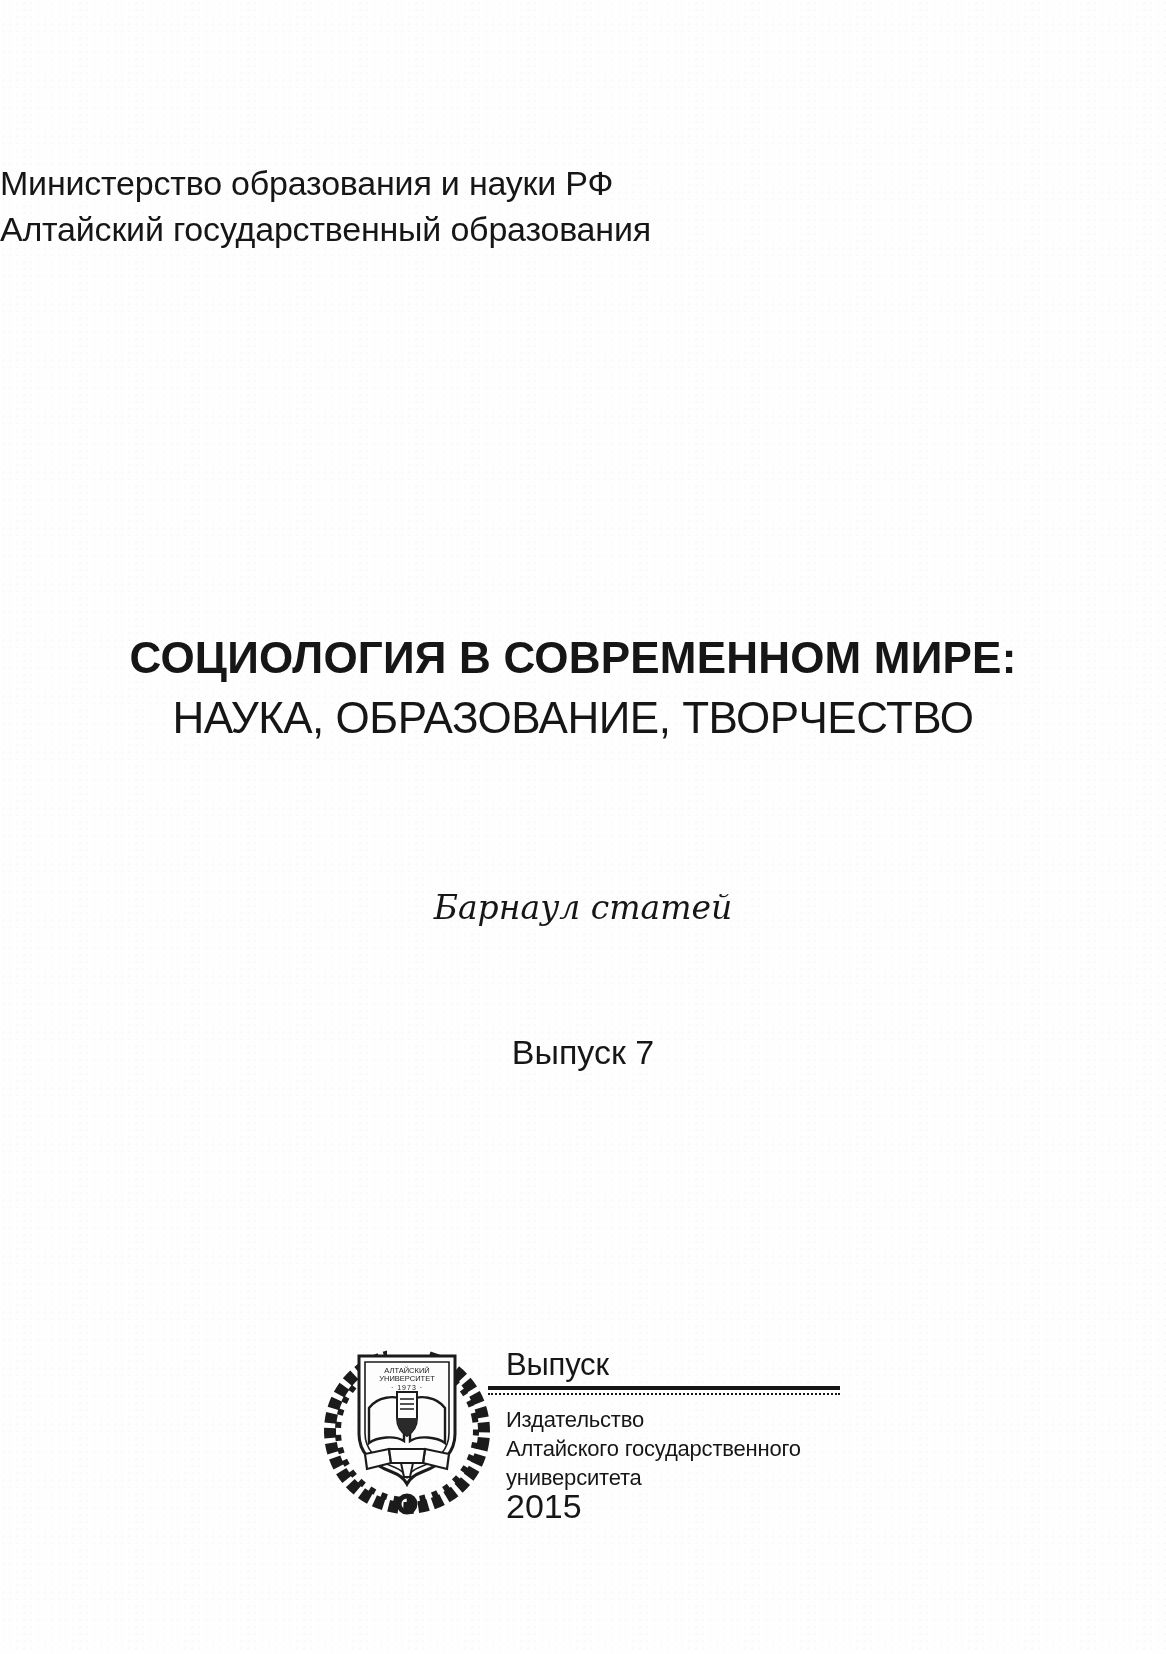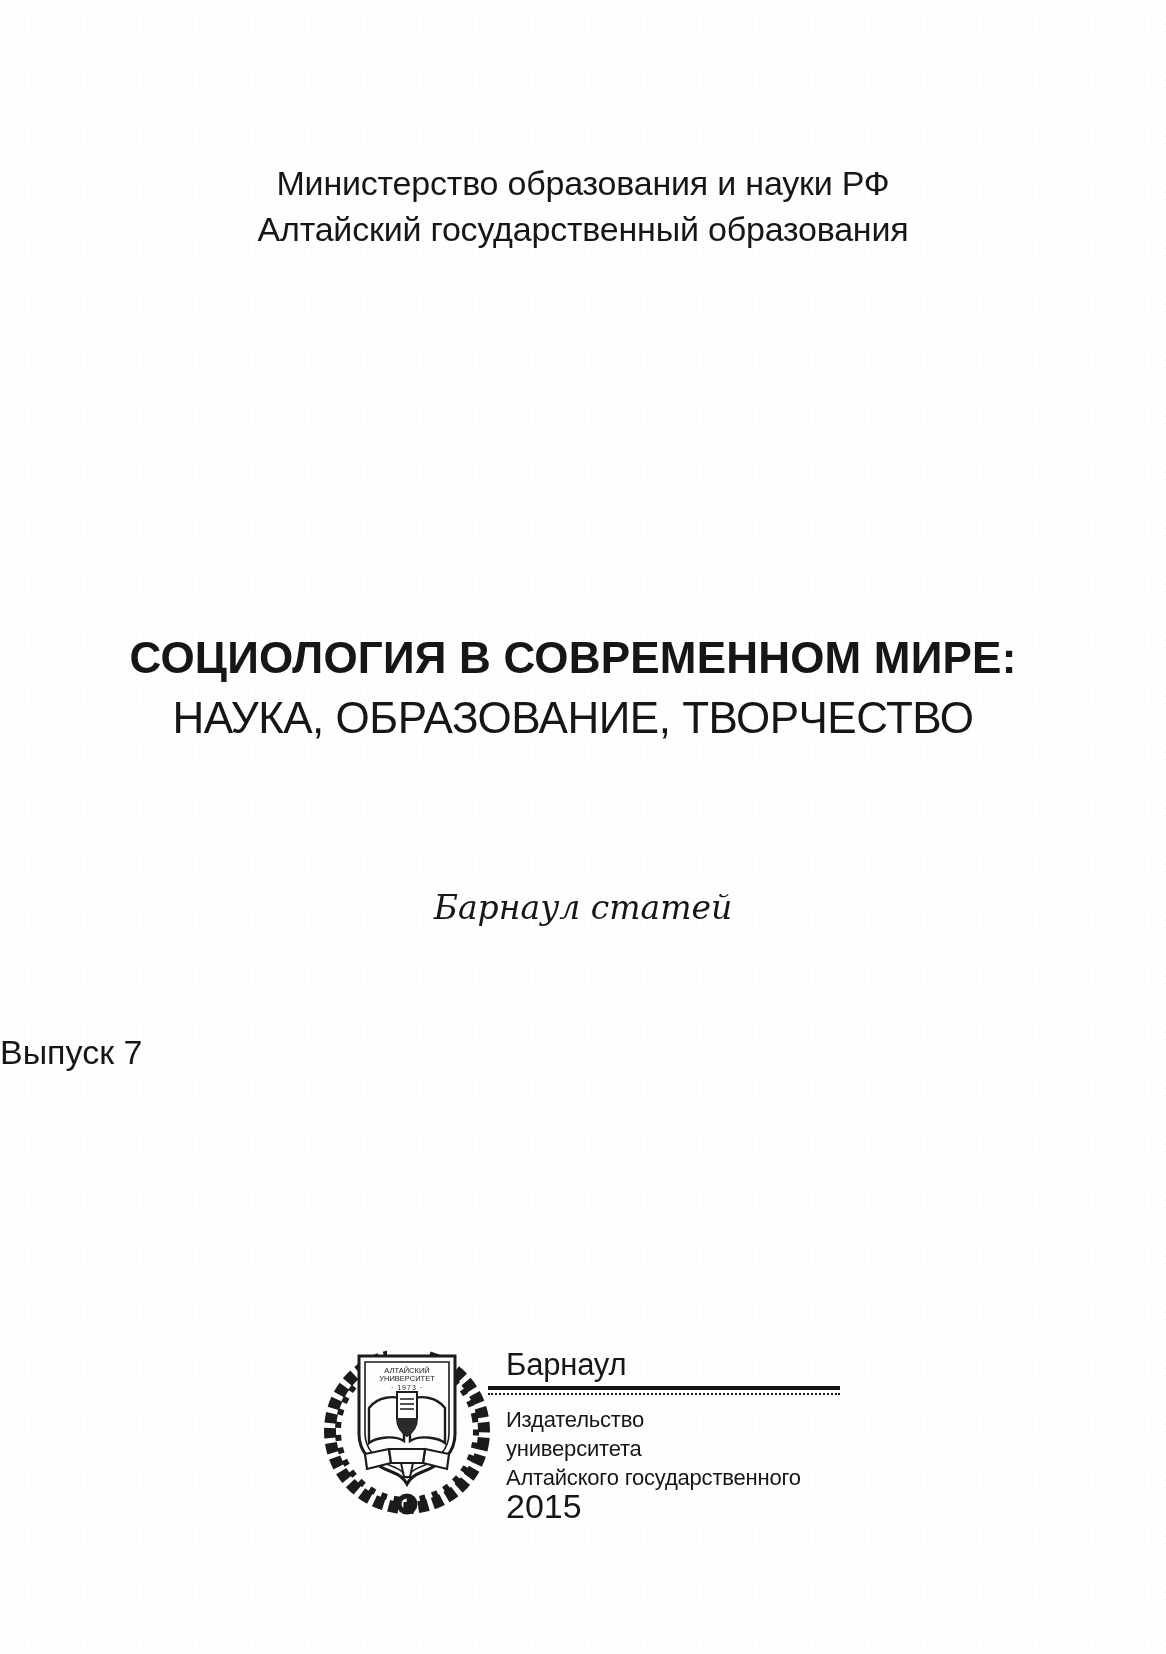--- a/index.html
+++ b/index.html
@@ -9,40 +9,40 @@
     margin:0 auto;
     background:#fefefe;
     background-image:radial-gradient(rgba(0,0,0,0.025) 1px, transparent 1px);
     background-size:7px 7px;
     font-family:"Liberation Sans", sans-serif;
     color:#161616;
     overflow:hidden;
   }
   .header{
     position:absolute;top:160px;left:0;right:0;
-    text-align:center;
     font-size:34px;line-height:46px;
     letter-spacing:-0.2px;
   }
   .title{
     position:absolute;top:628px;left:0;right:20px;
     text-align:center;
     line-height:60px;
   }
   .title-main{font-size:44px;font-weight:700;letter-spacing:0.2px;}
   .title-sub{font-size:44px;font-weight:400;letter-spacing:-0.5px;text-align:center;}
   .subtitle{
     position:absolute;top:888px;left:0;right:0;
     text-align:center;
     font-family:"DejaVu Serif", serif;
     font-style:italic;
     font-size:33px;line-height:40px;
   }
   .issue{
     position:absolute;top:1032px;left:0;right:0;
+    text-align:center;
     font-size:34px;line-height:40px;
   }
   .imprint-logo{
     position:absolute;left:318px;top:1346px;
     width:178px;height:172px;
   }
   .imprint-text{
     position:absolute;left:506px;top:1350px;width:420px;
   }
   .imprint-city{
@@ -102,24 +102,24 @@
     <path d="M79 72 H99 V72 C99 81 95 86 89 90 C83 86 79 81 79 72 Z" fill="#2a2a2a"></path>
     <path class="emblem-stroke" stroke-width="1.4" d="M82 53 H96 M82 58 H96 M82 63 H96"></path>
 
     <path class="emblem-stroke emblem-fill-white" stroke-width="2.2" d="M47 108 L71 103 L73 117 L49 123 Z"></path>
     <path class="emblem-stroke emblem-fill-white" stroke-width="2.2" d="M107 103 L131 108 L129 123 L105 117 Z"></path>
     <path class="emblem-stroke emblem-fill-white" stroke-width="2.2" d="M71 103 H107 L105 117 H73 Z"></path>
     <path class="emblem-stroke emblem-fill-white" stroke-width="2" d="M83 117 H95 L92 131 H86 Z"></path>
   </svg>
 
   <div class="imprint-text">
-    <div class="imprint-city">Барнаул</div>
+    <div class="imprint-city">Выпуск</div>
     <div class="imprint-rule">
       <div class="rule-thick"></div>
       <div class="rule-thin"></div>
     </div>
     <div class="imprint-publisher">Издательство</div>
+    <div class="imprint-publisher">Алтайского государственного</div>
     <div class="imprint-publisher">университета</div>
-    <div class="imprint-publisher">Алтайского государственного</div>
     <div class="imprint-year">2015</div>
   </div>
 
 </div>
 
 </body></html>

